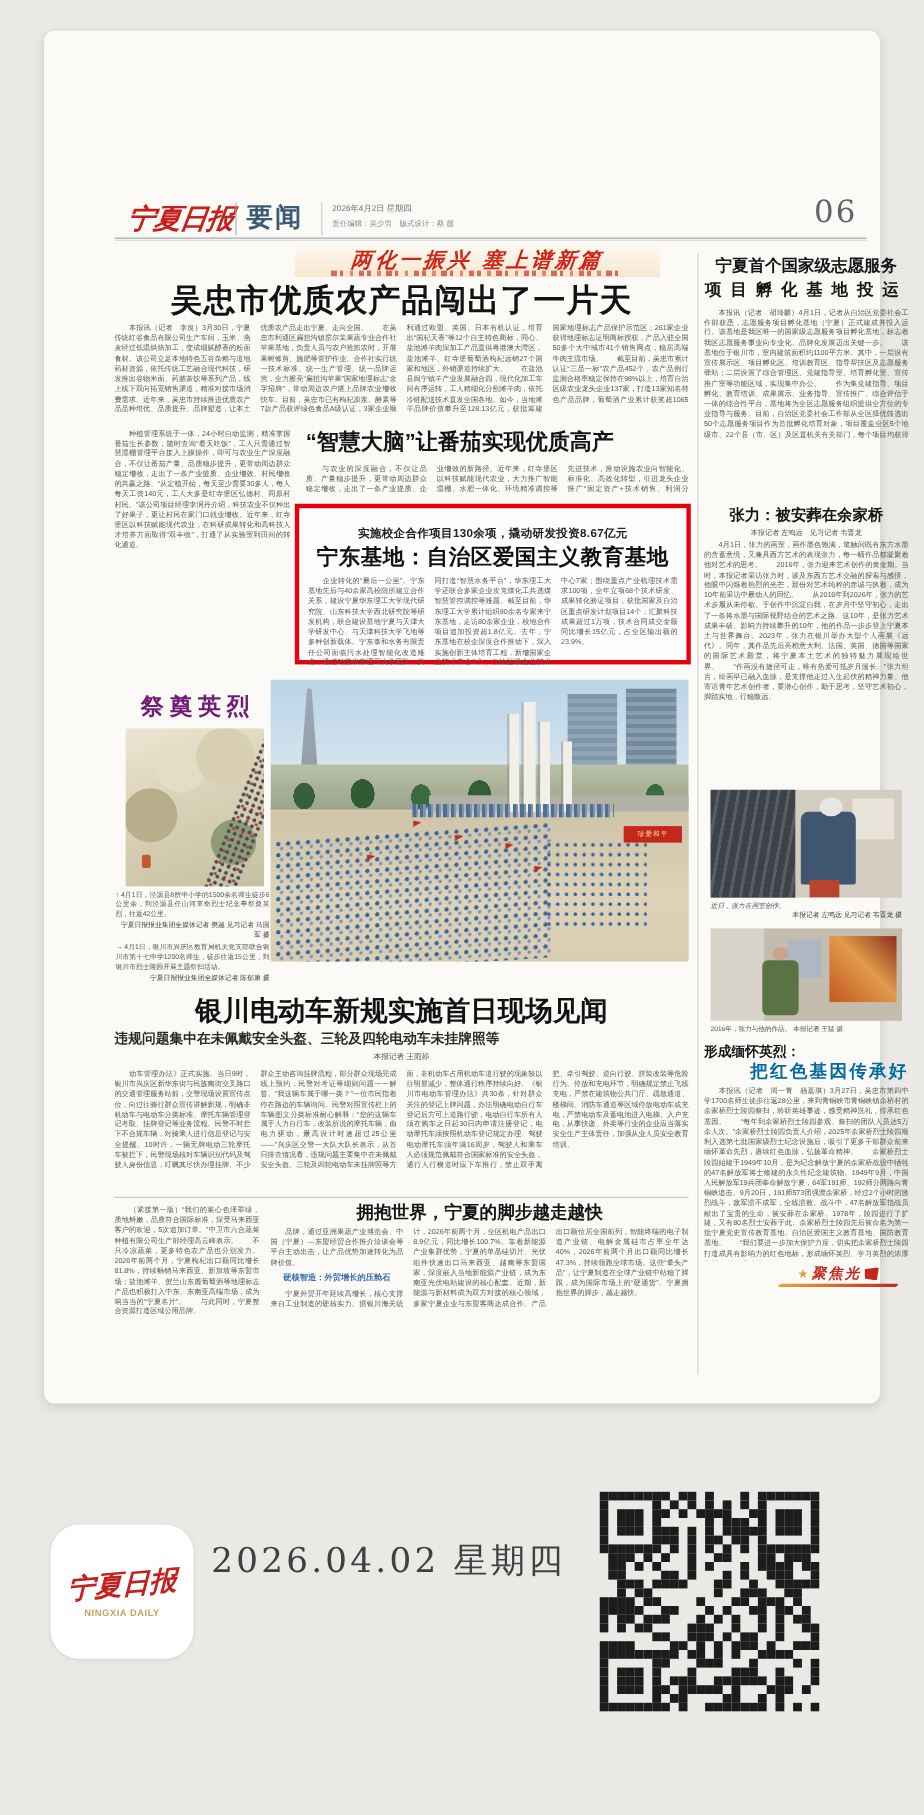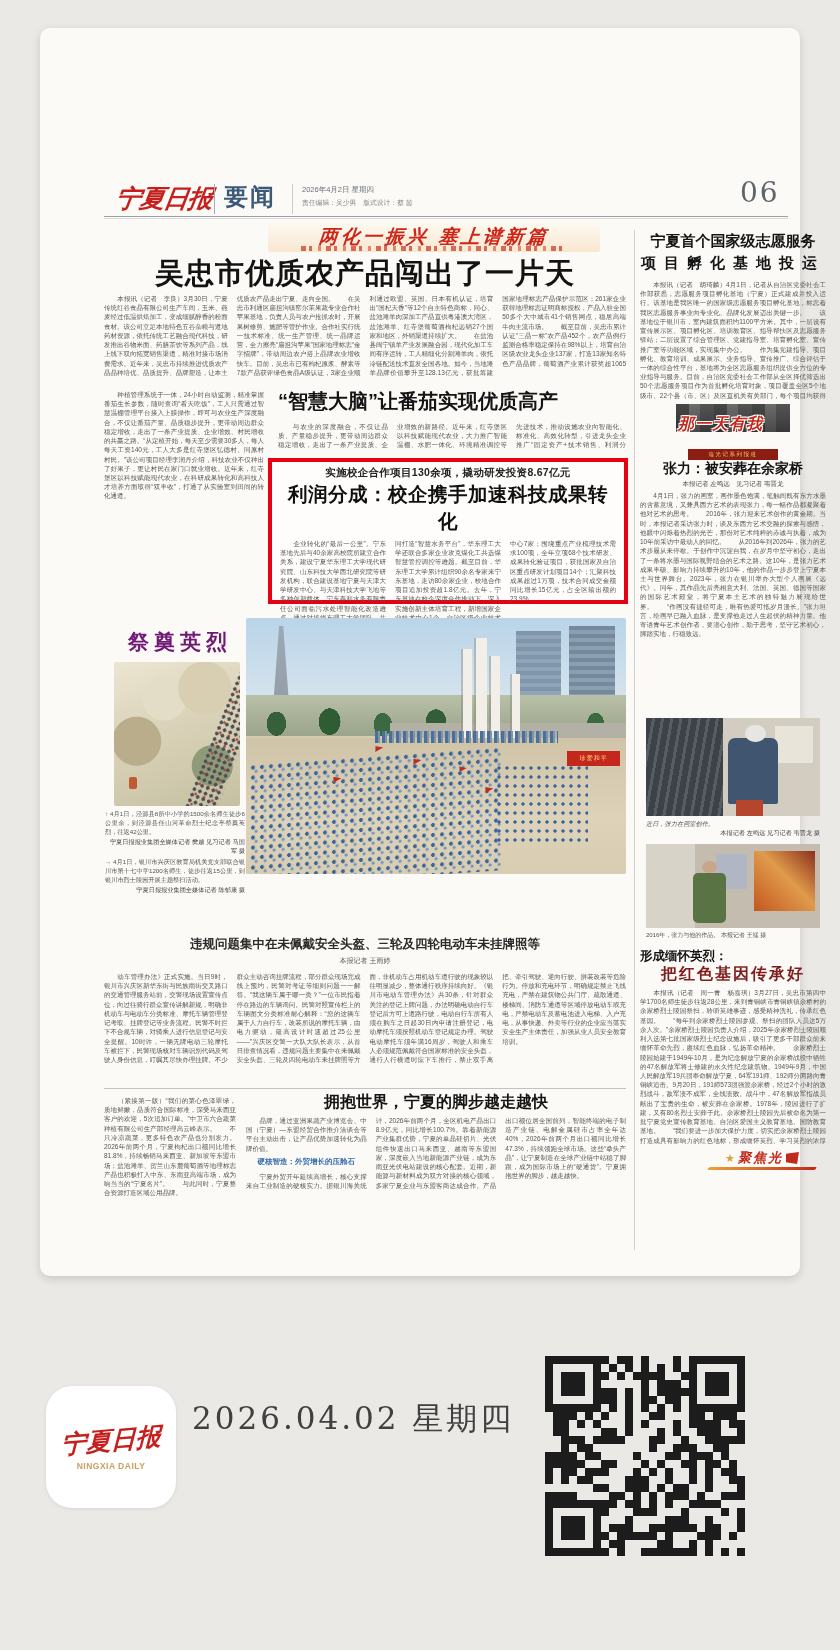--- a/index.html
+++ b/index.html
@@ -25,21 +25,21 @@
   
   .h-lead{left:64px;top:226px;width:522px;text-align:center;font-size:29px;font-weight:800;color:#121212;letter-spacing:1px}
   .body{position:absolute;font-size:6.5px;line-height:1.42;color:#565656;text-align:justify;overflow:hidden}
   .cols4{column-count:4;column-gap:9px}
   .cols3{column-count:3;column-gap:9px}
   .lead-body{left:64px;top:266px;width:522px;height:92px}
   .h-tomato{left:238px;top:360px;width:348px;text-align:left;font-size:20px;font-weight:800;color:#141414}
   .tomato-left{left:64px;top:362px;width:160px;height:212px}
   .tomato-body{left:238px;top:394px;width:348px;height:34px}
   
-  .redbox{left:228px;top:430px;width:360px;height:146px;border:4px solid #e60012;background:#fffdfb;padding:4px 8px 5px}
+  .redbox{left:228px;top:430px;width:360px;height:146px;border:4px solid #e60012;background:#fffdfb;padding:16px 8px 5px}
   .kicker{font-size:10.5px;font-weight:700;color:#232323;text-align:center;letter-spacing:.3px}
   .h-red{font-size:19.5px;font-weight:800;color:#101010;text-align:center;margin-top:1px;letter-spacing:.5px}
   .red-body{position:static;height:84px;margin-top:4px;column-count:3;column-gap:9px}
   
   .mem-title{left:70px;top:600px;width:140px;text-align:center;font-size:21px;font-weight:700;color:#701a75;letter-spacing:5px}
   .mem-photo{left:74px;top:634px;width:126px;height:144px;overflow:hidden;border-radius:2px;
     background:radial-gradient(circle at 72% 18%,#d8cfb2 26px,transparent 27px),
       radial-gradient(circle at 18% 55%,#b9ad8b 24px,transparent 25px),
       radial-gradient(circle at 78% 72%,#8f9b78 20px,transparent 21px),
       radial-gradient(circle at 40% 25%,#e3dcc6 22px,transparent 23px),
@@ -70,21 +70,21 @@
       radial-gradient(circle at 2px 2px,#6f96c2 1.3px,transparent 1.8px) 4px 5px/9px 10px}
   .bp-crowd-right{position:absolute;left:66%;bottom:12%;width:24%;height:30%;
     background:radial-gradient(circle at 2px 2px,#39659c 1.4px,transparent 1.9px) 0 0/8px 9px}
   .bp-crowd-far{position:absolute;left:34%;top:44%;width:48%;height:5%;
     background:repeating-linear-gradient(90deg,#4a6f9a 0 3px,#7d94ad 3px 5px,transparent 5px 7px)}
   .bp-banner{position:absolute;right:1.5%;top:52%;width:14%;height:6%;background:#c4271c;color:#ffe08a;font-size:6px;display:flex;align-items:center;justify-content:center;letter-spacing:1px}
   .flag{position:absolute;width:8px;height:6px;background:#c62a1f;clip-path:polygon(0 0,100% 25%,0 100%)}
   .flag::after{content:"";position:absolute;left:0;top:0;width:1px;height:14px;background:#8d8d8d}
   
   .h-ebike{left:64px;top:874px;width:522px;text-align:center;font-size:25px;font-weight:800;color:#121212}
-  .ebike-sub{left:64px;top:908px;width:522px;text-align:center;font-size:12.5px;font-weight:700;color:#2b2b2b}
+  .ebike-sub{left:64px;top:908px;width:522px;font-size:12.5px;font-weight:700;color:#2b2b2b}
   .ebike-by{left:64px;top:928px;width:522px;text-align:center;font-size:7px;color:#555}
   .ebike-body{left:64px;top:944px;width:522px;height:110px}
   .rule-bottom{left:64px;top:1060px;width:522px;height:1px;background:#c2c2c2}
   
   .bl-col{left:64px;top:1068px;width:132px;height:152px}
   .h-embrace{left:206px;top:1064px;width:380px;text-align:center;font-size:16px;font-weight:800;color:#141414}
   .embrace-body{left:206px;top:1088px;width:380px;height:132px}
   .sub-blue{display:block;color:#3a6fae;font-weight:700;font-size:7.5px;margin:4px 0;text-align:center}
   
   .vrule{left:594px;top:202px;width:1px;height:1020px;background:#cfcfcb}
@@ -109,21 +109,21 @@
   .p1-cap{left:606px;top:792px;width:174px;font-size:6.2px;color:#555;position:absolute;line-height:1.4}
   .p1-cap .c1{font-family:"DejaVu Serif",serif;font-style:italic}
   .p1-cap .c2{display:block;text-align:right;color:#444}
   .photo2{left:606px;top:816px;width:174px;height:84px;overflow:hidden;background:linear-gradient(90deg,#d8d3c8 0 28%,#c4bcae 28% 100%)}
   .ph2-art1{position:absolute;right:3%;top:8%;width:35%;height:72%;background:linear-gradient(45deg,#c3571f,#e09b4b 55%,#8c2f1d)}
   .ph2-art2{position:absolute;right:42%;top:12%;width:18%;height:42%;background:#b0b6c4}
   .ph2-man{position:absolute;left:27%;top:34%;width:19%;height:60%;background:#5a7345;border-radius:5px}
   .ph2-head{position:absolute;left:32%;top:20%;width:9%;height:15%;background:#c9a68b;border-radius:50%}
   .p2-cap{left:606px;top:903px;width:174px;font-size:6px;color:#555;position:absolute;white-space:nowrap;overflow:hidden}
   .yj-h1{left:600px;top:920px;width:186px;font-size:12.5px;font-weight:800;color:#141414}
-  .yj-h2{left:600px;top:936px;width:186px;text-align:center;font-size:16px;font-weight:800;color:#7f1d1d;letter-spacing:2px}
+  .yj-h2{left:600px;top:936px;width:186px;text-align:right;font-size:16px;font-weight:800;color:#0369a1;letter-spacing:2px}
   .yj-body{left:600px;top:960px;width:186px;height:158px}
   .endlogo{left:664px;top:1118px;width:116px;height:24px;display:flex;align-items:center;justify-content:center;gap:3px}
   .endlogo::after{content:"";position:absolute;left:4px;right:4px;bottom:0;height:3px;background:linear-gradient(90deg,#e8a43c,#c2291c);border-radius:2px;transform:skewX(-35deg)}
   .el-star{color:#d9a23c;font-size:11px}
   .el-text{color:#c2291c;font-weight:800;font-style:italic;font-size:13px;letter-spacing:2px}
   .el-flag{width:13px;height:12px;background:#c2291c;clip-path:polygon(0 15%,100% 0,86% 100%,0 85%)}
   
   .app-icon{left:46px;top:1386px;width:130px;height:122px;background:#fff;border-radius:26px;box-shadow:0 1px 4px rgba(0,0,0,.08);
     display:flex;flex-direction:column;align-items:center;justify-content:center;gap:4px}
   .app-script{font-family:"DejaVu Serif",serif;font-style:italic;font-weight:800;font-size:25px;color:#c5201d;transform:rotate(-5deg) skewX(-6deg)}
@@ -151,21 +151,21 @@
 
   <h1 class="abs h-lead">吴忠市优质农产品闯出了一片天</h1>
   <div class="body cols4 lead-body">　　本报讯（记者　李良）3月30日，宁夏传统红谷食品有限公司生产车间，玉米、燕麦经过低温烘焙加工，变成细腻醇香的粉面食材。该公司立足本地特色五谷杂粮与道地药材资源，依托传统工艺融合现代科技，研发推出谷物米面、药膳茶饮等系列产品，线上线下双向拓宽销售渠道，精准对接市场消费需求。近年来，吴忠市持续推进优质农产品品种培优、品质提升、品牌塑造，让本土优质农产品走出宁夏、走向全国。　　在吴忠市利通区扁担沟镇窑尔茉果蔬专业合作社苹果基地，负责人员与农户抢抓农时，开展果树修剪、施肥等管护作业。合作社实行统一技术标准、统一生产管理、统一品牌运营，全力擦亮“扁担沟苹果”国家地理标志“金字招牌”，带动周边农户搭上品牌农业增收快车。目前，吴忠市已有枸杞原浆、酵素等7款产品获评绿色食品A级认证，3家企业顺利通过欧盟、英国、日本有机认证，培育出“国杞天香”等12个自主特色商标，同心、盐池滩羊肉深加工产品直供粤港澳大湾区，盐池滩羊、红寺堡葡萄酒枸杞远销27个国家和地区，外销渠道持续扩大。　　在盐池县闽宁镇羊产业发展融合园，现代化加工车间有序运转，工人精细化分割滩羊肉，依托冷链配送技术直发全国各地。如今，当地滩羊品牌价值攀升至128.13亿元，获批筹建国家地理标志产品保护示范区；261家企业获得地理标志证明商标授权，产品入驻全国50多个大中城市41个销售网点，稳居高端牛肉主流市场。　　截至目前，吴忠市累计认证“三品一标”农产品452个，农产品例行监测合格率稳定保持在98%以上，培育自治区级农业龙头企业137家，打造13家知名特色产品品牌，葡萄酒产业累计获奖超1065个，建成11个葡萄酒大产区“宁夏基地”、7个农业产业强镇。</div>
 
   <h2 class="abs h-tomato">“智慧大脑”让番茄实现优质高产</h2>
   <div class="body tomato-left">　　种植管理系统于一体，24小时自动监测，精准掌握番茄生长参数，随时查询“看天吃饭”，工人只需通过智慧温棚管理平台接入上膜操作，即可与农业生产深度融合，不仅让番茄产量、品质稳步提升，更带动周边群众稳定增收，走出了一条产业提质、企业增效、村民增收的共赢之路。“从定植开始，每天至少需要30多人，每人每天工资140元，工人大多是红寺堡区弘德村、同原村村民。”该公司项目经理李润丹介绍，科技农业不仅种出了好果子，更让村民在家门口就业增收。近年来，红寺堡区以科技赋能现代农业，在科研成果转化和高科技人才培养方面取得“双丰收”，打通了从实验室到田间的转化通道。</div>
   <div class="body cols3 tomato-body">　　与农业的深度融合，不仅让品质、产量稳步提升，更带动周边群众稳定增收，走出了一条产业提质、企业增效的新路径。近年来，红寺堡区以科技赋能现代农业，大力推广智能温棚、水肥一体化、环境精准调控等先进技术，推动设施农业向智能化、标准化、高效化转型，引进龙头企业推广“固定资产+技术销售、利润分成”等新型合作模式，有效盘活资源，激发活力，实现优质品种全年种植、采收无缝衔接。</div>
 
   <section class="abs redbox">
     <div class="kicker">实施校企合作项目130余项，撬动研发投资8.67亿元</div>
-    <div class="h-red">利润分成：校企携手加速科技成果转化</div>
+    <div class="h-red">宁东基地：自治区爱国主义教育基地</div>
     <div class="body red-body">　　企业转化的“最后一公里”。宁东基地先后与40余家高校院所建立合作关系，建设宁夏华东理工大学现代研究院、山东科技大学西北研究院等研发机构，联合建设基地宁夏与天津大学研发中心、与天津科技大学飞地等多种创新载体。宁东泰和水务有限责任公司面临污水处理智能化改造难点，通过对接华东理工大学团队，共同打造“智慧水务平台”，华东理工大学还联合多家企业攻克煤化工共选煤智慧管控调控等难题。截至目前，华东理工大学累计组织90余名专家来宁东基地，走访80余家企业，校地合作项目追加投资超1.8亿元。去年，宁东基地在校企深度合作推动下，深入实施创新主体培育工程，新增国家企业技术中心1个、自治区级企业技术中心7家；围绕重点产业梳理技术需求100项，全年立项68个技术研发、成果转化验证项目，获批国家及自治区重点研发计划项目14个；汇聚科技成果超过1万项，技术合同成交金额同比增长15亿元，占全区输出额的23.9%。</div>
   </section>
 
   <div class="abs mem-title">祭奠英烈</div>
   <div class="abs mem-photo">
     <div class="mp-crowd"></div>
     <div class="mp-red"></div>
   </div>
   <div class="mem-cap" style="top:782px;height:46px">
     <span>↑ 4月1日，泾源县8所中小学的1500余名师生徒步6公里余，到泾源县任山河革命烈士纪念亭祭奠英烈，往返42公里。</span>
@@ -191,43 +191,39 @@
     <div class="bp-crowd-main"></div>
     <div class="bp-crowd-right"></div>
     <i class="flag" style="left:34%;top:50%"></i>
     <i class="flag" style="left:44%;top:55%"></i>
     <i class="flag" style="left:56%;top:58%"></i>
     <i class="flag" style="left:23%;top:62%"></i>
     <i class="flag" style="left:63%;top:66%"></i>
     <div class="bp-banner">珍爱和平</div>
   </div>
 
+  <h2 class="abs h-ebike">银川电动车新规实施首日现场见闻</h2>
   <div class="abs ebike-sub">违规问题集中在未佩戴安全头盔、三轮及四轮电动车未挂牌照等</div>
   <div class="abs ebike-by">本报记者 王雨婷</div>
   <div class="body cols4 ebike-body">　　动车管理办法》正式实施。当日9时，银川市兴庆区新华东街与民族南街交叉路口的交通管理服务站前，交警现场设置宣传点位，向过往骑行群众宣传讲解新规，明确非机动车与电动车分类标准、摩托车辆管理登记考取、挂牌登记等业务流程。民警不时拦下不合规车辆，对骑乘人进行信息登记与安全提醒。10时许，一辆无牌电动三轮摩托车被拦下，民警现场核对车辆识别代码及驾驶人身份信息，叮嘱其尽快办理挂牌。不少群众主动咨询挂牌流程，部分群众现场完成线上预约，民警对考证等细则问题一一解答。“我这辆车属于哪一类？”一位市民指着停在路边的车辆询问。民警对照宣传栏上的车辆图文分类标准耐心解释：“您的这辆车属于人力自行车，改装所说的摩托车辆，由电力驱动，最高设计时速超过25公里——”兴庆区交警一大队大队长表示，从首日排查情况看，违规问题主要集中在未佩戴安全头盔、三轮及四轮电动车未挂牌照等方面，非机动车占用机动车道行驶的现象较以往明显减少，整体通行秩序持续向好。《银川市电动车管理办法》共30条，针对群众关注的登记上牌问题，办法明确电动自行车登记后方可上道路行驶，电动自行车所有人须在购车之日起30日内申请注册登记，电动摩托车须按照机动车登记规定办理。驾驶电动摩托车须年满16周岁，驾驶人和乘车人必须规范佩戴符合国家标准的安全头盔，通行人行横道时应下车推行，禁止双手离把、牵引驾驶、逆向行驶、拼装改装等危险行为。停放和充电环节，明确规定禁止飞线充电，严禁在建筑物公共门厅、疏散通道、楼梯间、消防车通道等区域停放电动车或充电，严禁电动车及蓄电池进入电梯、入户充电，从事快递、外卖等行业的企业应当落实安全生产主体责任，加强从业人员安全教育培训。</div>
   <div class="abs rule-bottom"></div>
 
   <div class="body bl-col">　　（紧接第一版）“我们的菜心色泽翠绿，质地鲜嫩，品质符合国际标准，深受马来西亚客户的欢迎，5次追加订单。”中卫市六合蔬菜种植有限公司生产部经理高云峰表示。　　不只冷凉蔬菜，更多特色农产品也分别发力。2026年前两个月，宁夏枸杞出口额同比增长81.8%，持续畅销马来西亚、新加坡等东盟市场；盐池滩羊、贺兰山东麓葡萄酒等地理标志产品也积极打入中东、东南亚高端市场，成为响当当的“宁夏名片”。　　与此同时，宁夏整合资源打造区域公用品牌。</div>
   <h3 class="abs h-embrace">拥抱世界，宁夏的脚步越走越快</h3>
   <div class="body cols3 embrace-body">
     <span>　　品牌，通过亚洲果蔬产业博览会、中国（宁夏）—东盟经贸合作推介洽谈会等平台主动出击，让产品优势加速转化为品牌价值。</span>
     <b class="sub-blue">硬核智造：外贸增长的压舱石</b>
     <span>　　宁夏外贸开年延续高增长，核心支撑来自工业制造的硬核实力。据银川海关统计，2026年前两个月，全区机电产品出口8.9亿元，同比增长100.7%。靠着新能源产业集群优势，宁夏的单晶硅切片、光伏组件快速出口马来西亚、越南等东盟国家，深度嵌入当地新能源产业链，成为东南亚光伏电站建设的核心配套。近期，新能源与新材料成为双方对接的核心领域，多家宁夏企业与东盟客商达成合作。产品出口额位居全国前列，智能终端的电子制造产业链、电解金属硅市占率全年达40%，2026年前两个月出口额同比增长47.3%，持续领跑全球市场。这些“拳头产品”，让宁夏制造在全球产业链中站稳了脚跟，成为国际市场上的“硬通货”。宁夏拥抱世界的脚步，越走越快。</span>
   </div>
 
   <div class="abs vrule"></div>
   <div class="abs vol-h1">宁夏首个国家级志愿服务</div>
   <div class="abs vol-h2">项目孵化基地投运</div>
   <div class="body vol-body">　　本报讯（记者　胡琦麟）4月1日，记者从自治区党委社会工作部获悉，志愿服务项目孵化基地（宁夏）正式建成并投入运行。该基地是我区唯一的国家级志愿服务项目孵化基地，标志着我区志愿服务事业向专业化、品牌化发展迈出关键一步。　　该基地位于银川市，室内建筑面积约1100平方米。其中，一层设有宣传展示区、项目孵化区、培训教育区、指导帮扶区及志愿服务驿站；二层设置了综合管理区、党建指导室、培育孵化室、宣传推广室等功能区域，实现集中办公。　　作为集党建指导、项目孵化、教育培训、成果展示、业务指导、宣传推广、综合评估于一体的综合性平台，基地将为全区志愿服务组织提供全方位的专业指导与服务。目前，自治区党委社会工作部从全区择优筛选出50个志愿服务项目作为首批孵化培育对象，项目覆盖全区5个地级市、22个县（市、区）及区直机关有关部门，每个项目均获得资金支持。</div>
 
-  <div class="abs series-logo">
-    <div class="slg-collage"></div>
-    <div class="slg-script">那一天有我</div>
-    <div class="slg-band">追光记系列报道</div>
-  </div>
 
   <div class="abs zl-h">张力：被安葬在余家桥</div>
   <div class="abs zl-by">本报记者 左鸣远　见习记者 韦晋龙</div>
   <div class="body zl-body">　　4月1日，张力的画室，画作墨色饱满，笔触间既有东方水墨的含蓄意境，又兼具西方艺术的表现张力，每一幅作品都凝聚着他对艺术的思考。　　2016年，张力迎来艺术创作的黄金期。当时，本报记者采访张力时，谈及东西方艺术交融的探索与感悟，他眼中闪烁着热烈的光芒，那份对艺术纯粹的赤诚与执着，成为10年前采访中最动人的回忆。　　从2016年到2026年，张力的艺术步履从未停歇。于创作中沉淀自我，在岁月中坚守初心，走出了一条将水墨与国际视野结合的艺术之路。这10年，是张力艺术成果丰硕、影响力持续攀升的10年，他的作品一步步登上宁夏本土与世界舞台。2023年，张力在银川举办大型个人画展《远代》。同年，其作品先后亮相意大利、法国、英国、德国等国家的国际艺术殿堂，将宁夏本土艺术的独特魅力展现给世界。　　“作画没有捷径可走，唯有热爱可抵岁月漫长。”张力坦言，绘画早已融入血脉，是支撑他走过人生起伏的精神力量。他寄语青年艺术创作者，要潜心创作，勤于思考，坚守艺术初心，脚踏实地，行稳致远。</div>
 
   <div class="abs photo1">
     <div class="ph1-canvas"></div>
     <div class="ph1-win"></div>
     <div class="ph1-man"></div>
     <div class="ph1-hair"></div>

